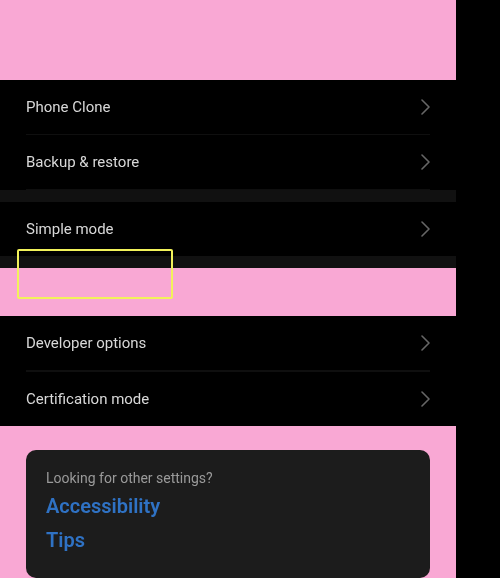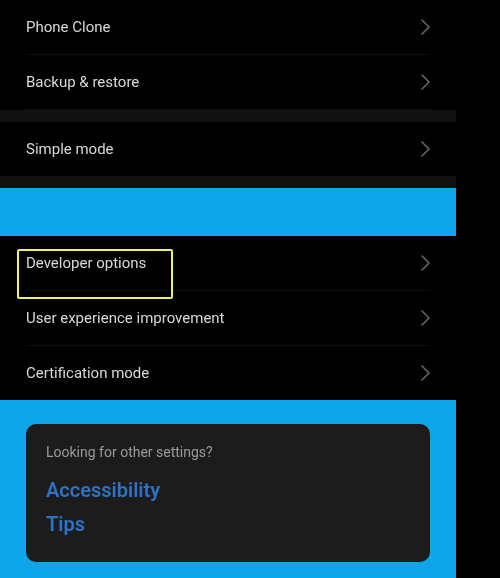--- a/index.html
+++ b/index.html
@@ -1,28 +1,28 @@
 <!DOCTYPE html>
 <html><head>
 <meta charset="utf-8">
 <style>
   * { margin: 0; padding: 0; box-sizing: border-box; }
   html, body { width: 500px; height: 578px; background: #000; font-family: -apple-system, BlinkMacSystemFont, "Segoe UI", Roboto, sans-serif; color: #e0e0e0; }
-  .screen { width: 456px; height: 578px; background: #0ea5e9; display: flex; flex-direction: column; }
+  .screen { width: 456px; height: 578px; background: #f9a8d4; display: flex; flex-direction: column; justify-content: flex-end; }
   .group { background: #000; }
   .row { display: flex; align-items: center; justify-content: space-between; padding: 18px 26px; font-size: 15px; color: #d8d8d8; cursor: pointer; }
   .row-label { font-size: 15px; font-weight: 400; }
   .chevron { flex: 0 0 auto; }
   .chevron svg { display: block; }
   .divider { height: 1px; background: rgba(255,255,255,0.06); margin: 0 26px; }
   .section-gap { height: 12px; background: #111; }
   .highlight-wrap { position: relative; margin-top: 48px; }
   .highlight-box { position: absolute; border: 2px solid #f2f25a; border-radius: 2px; pointer-events: none; }
   .footer-card { margin: 24px 26px 0 26px; background: #1c1c1c; border-radius: 10px; padding: 20px 20px 18px 20px; }
-  .footer-title { color: #9a9a9a; font-size: 14px; margin-bottom: 18px; }
+  .footer-title { color: #9a9a9a; font-size: 14px; margin-bottom: 8px; }
   .footer-link { color: #2f72c4; font-size: 20px; font-weight: 600; margin-bottom: 10px; cursor: pointer; }
   .footer-link:last-child { margin-bottom: 8px; }
 </style>
 </head>
 <body>
 
 <div class="screen">
 
   <div class="group">
     <div class="row">
@@ -63,28 +63,20 @@
   <div class="group highlight-wrap">
     <div class="row">
       <span class="row-label">Developer options</span>
       <span class="chevron">
         <svg width="9" height="16" viewBox="0 0 9 16">
             <polyline points="1,1 8,8 1,15" fill="none" stroke="#666" stroke-width="1.6" stroke-linecap="round" stroke-linejoin="round"></polyline>
           </svg>
       </span>
     </div>
     <div class="divider"></div>
-    <div class="row">
-      <span class="row-label">User experience improvement</span>
-      <span class="chevron">
-        <svg width="9" height="16" viewBox="0 0 9 16">
-            <polyline points="1,1 8,8 1,15" fill="none" stroke="#666" stroke-width="1.6" stroke-linecap="round" stroke-linejoin="round"></polyline>
-          </svg>
-      </span>
-    </div>
     <div class="divider"></div>
     <div class="row">
       <span class="row-label">Certification mode</span>
       <span class="chevron">
         <svg width="9" height="16" viewBox="0 0 9 16">
             <polyline points="1,1 8,8 1,15" fill="none" stroke="#666" stroke-width="1.6" stroke-linecap="round" stroke-linejoin="round"></polyline>
           </svg>
       </span>
     </div>
   </div>

